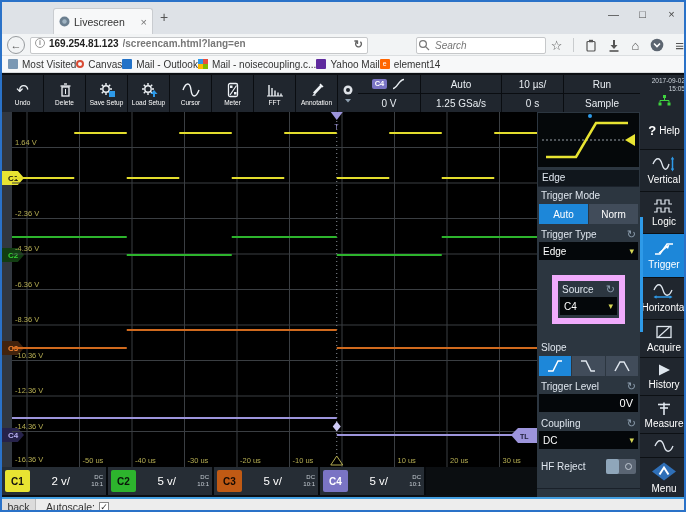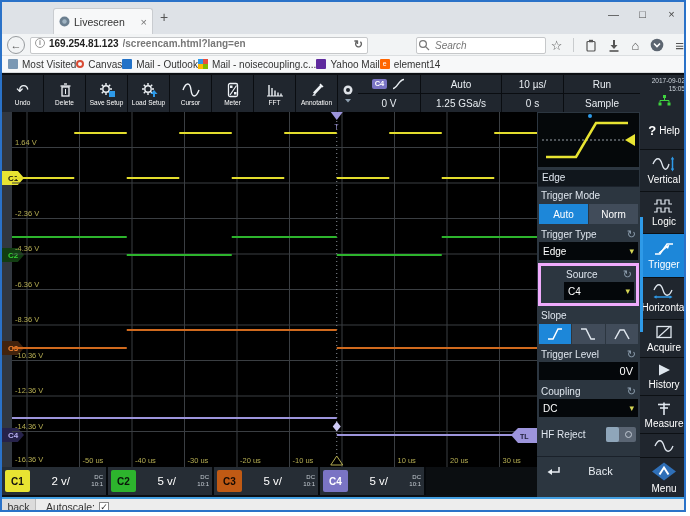--- a/index.html
+++ b/index.html
@@ -83,21 +83,21 @@
   .tp-label .grow{flex:1;}
   .refresh{color:#8fa0b0;font-size:11px;line-height:1;}
   .tp-btnrow{display:flex;gap:1px;margin:2px;}
   .tpbtn{flex:1;height:20px;display:flex;align-items:center;justify-content:center;background:#414c5a;
        color:#fff;font-size:10px;}
   .tpbtn.sel{background:#1d87d9;}
   .dropdown{margin:1px 2px 3px;height:18px;background:#04070a;display:flex;align-items:center;
        padding:0 4px;color:#fff;}
   .dropdown .grow{flex:1;}
   .chev{color:#d6d655;font-size:9px;}
-  .srcgroup{border:3px solid #f0abfc;margin:1px;padding-left:21px;}
+  .srcgroup{border:6px solid #f0abfc;margin:15px;}
   .valuebox{margin:1px 2px 3px;height:18px;background:#04070a;display:flex;align-items:center;
        justify-content:flex-end;padding:0 5px;color:#fff;font-size:11px;}
   .hfrow{display:flex;align-items:center;padding:6px 4px;margin-top:4px;}
   .hfrow .grow{flex:1;}
   .toggle{width:30px;height:15px;background:#5a6573;border-radius:2px;position:relative;}
   .toggle .knob{position:absolute;left:0;top:0;width:13px;height:15px;background:#8fa6ba;border-radius:2px;}
   .toggle .off{position:absolute;right:4px;top:3.5px;width:7px;height:7px;border:1.5px solid #c0c8d2;border-radius:50%;}
   .backrow{display:flex;align-items:center;gap:10px;padding:8px 10px;margin-top:8px;border-top:1px solid #1a212a;
        font-size:11px;color:#e8edf2;}
   

